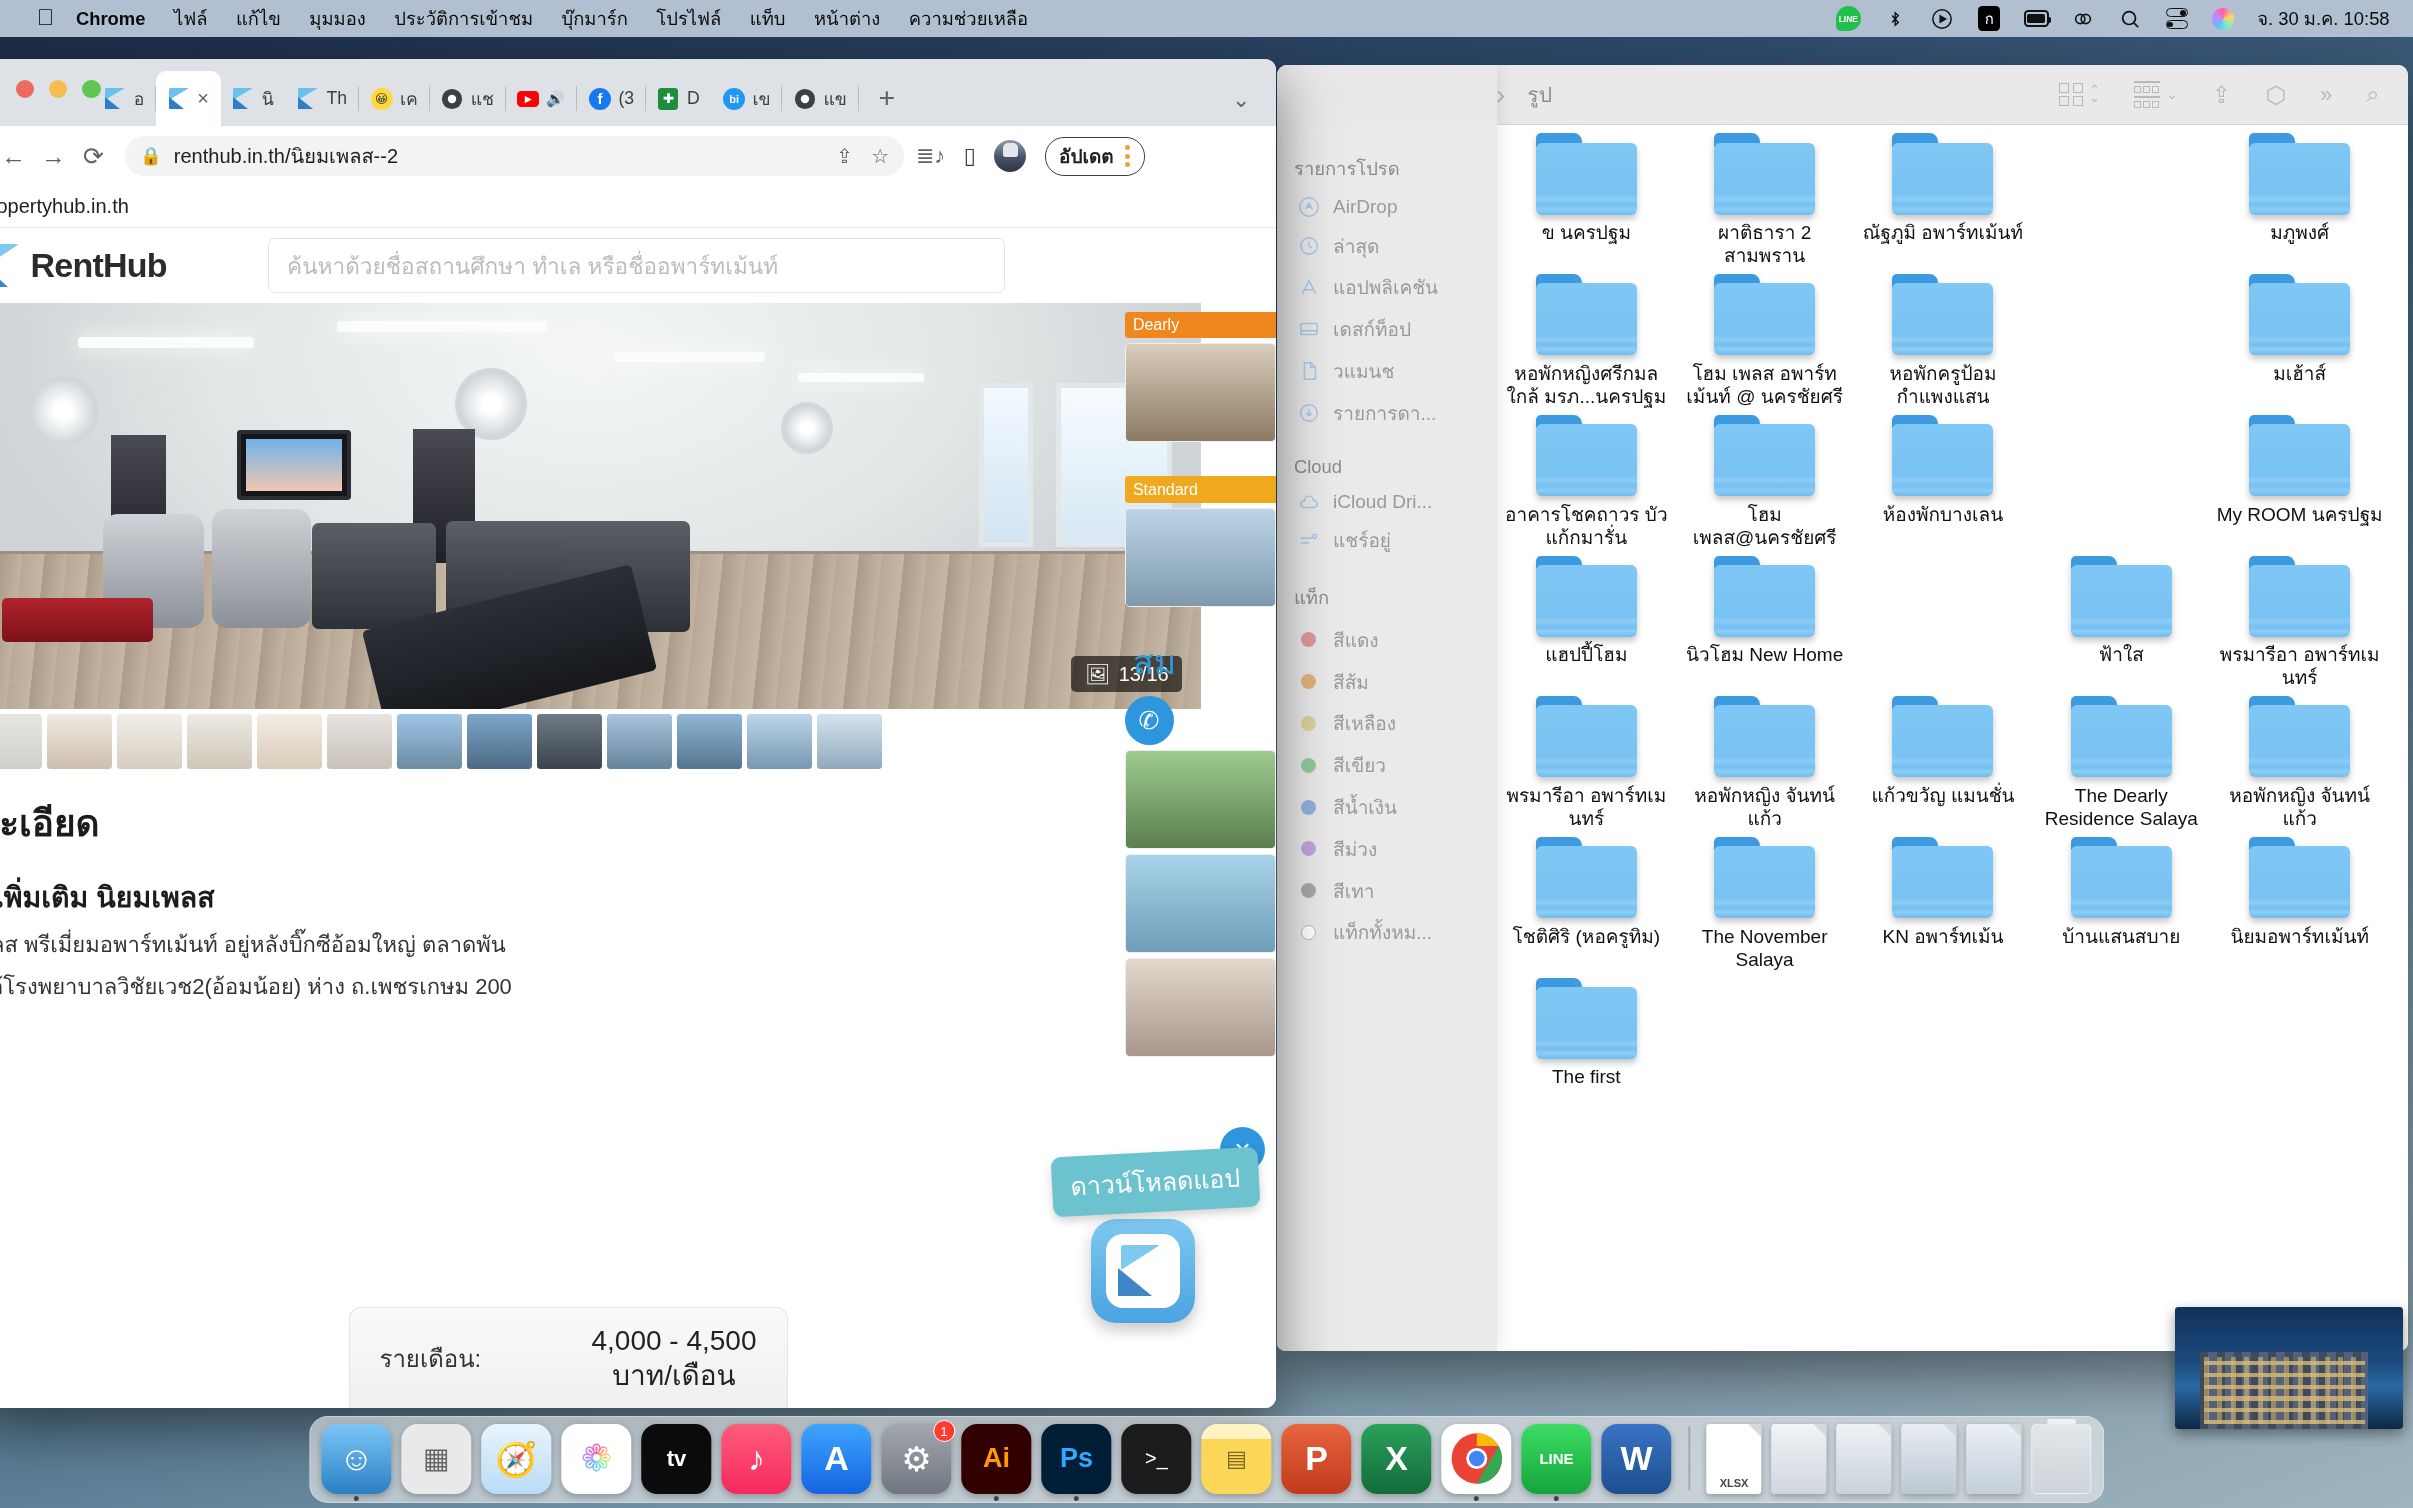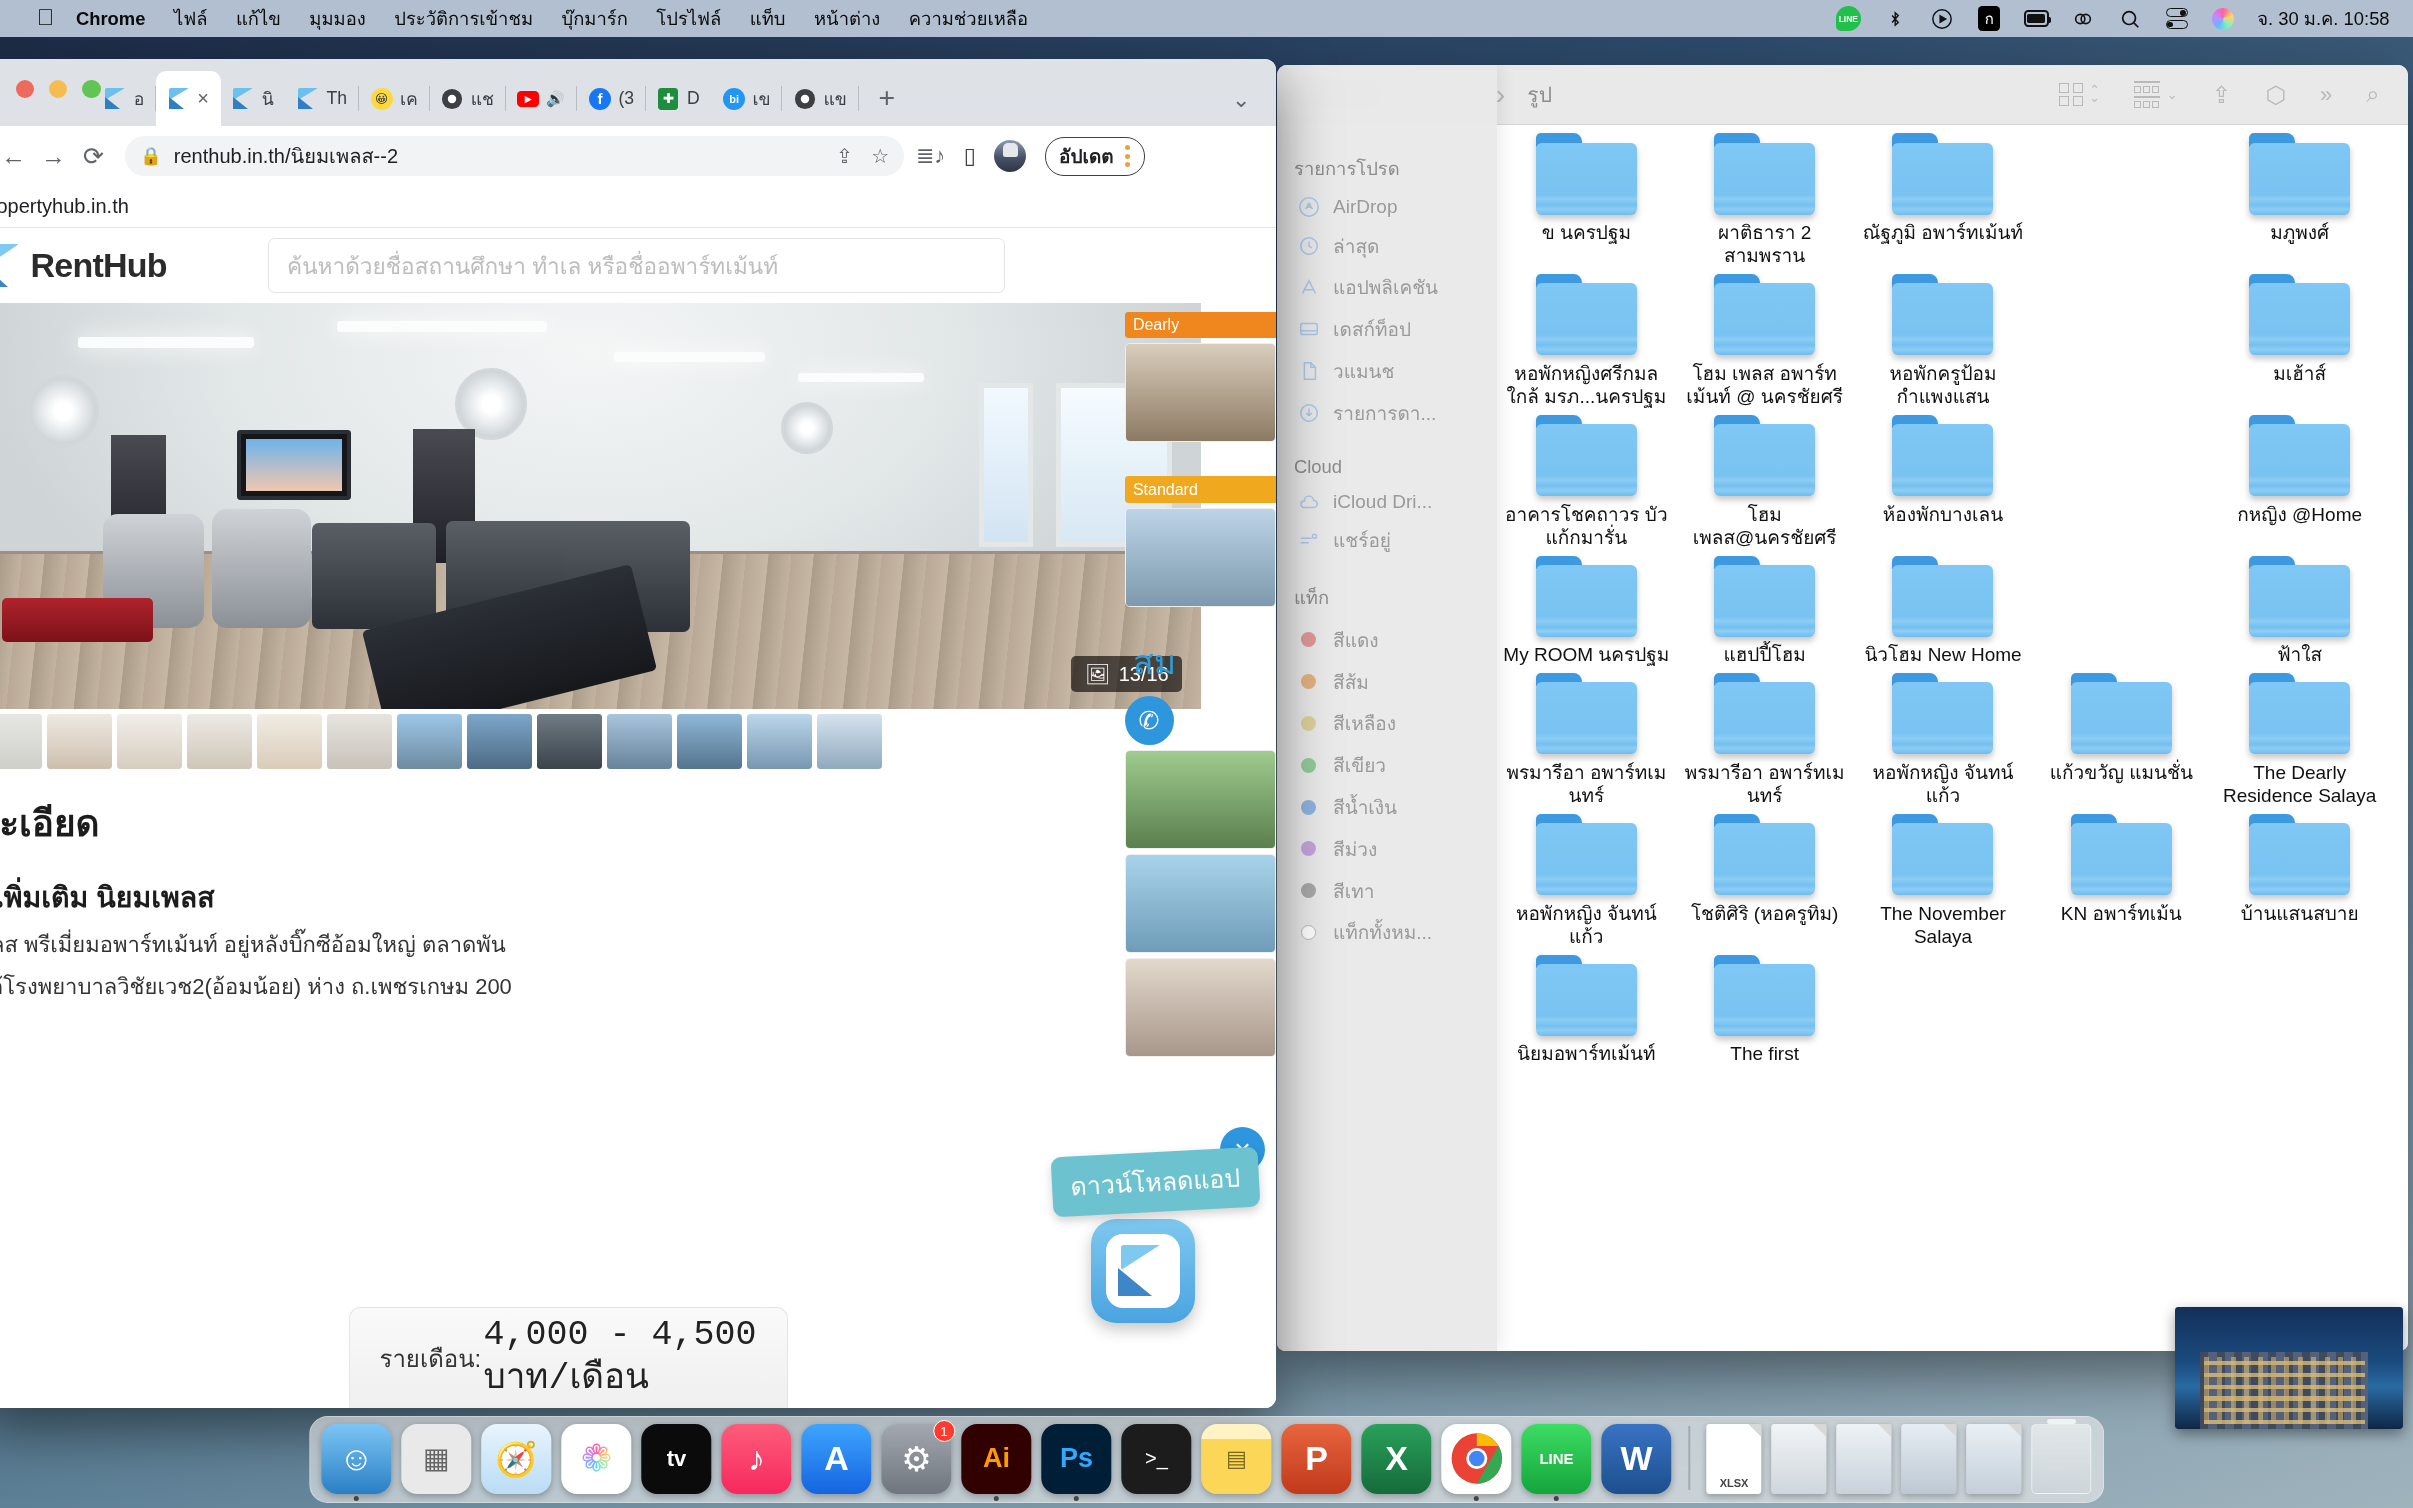--- a/index.html
+++ b/index.html
@@ -245,21 +245,21 @@
   .detail h3 { font-size: 28.5px; color: #1c1c1c; font-weight: bold; margin-top: 22px; }
   .detail p { font-size: 22px; color: #333; line-height: 1.5; margin-top: 8.4px; }
 
   .price-card {
     position: absolute; left: 372px; bottom: 0px; width: 439px; height: 101px;
     background: linear-gradient(#fafafa,#efefef); border-radius: 11.7px 11.7px 0 0;
     border: 0.8px solid #e4e4e4; border-bottom: none;
     display: flex; align-items: center; justify-content: space-between; padding: 0 30px;
   }
   .price-lbl { font-size: 24px; color: #333; }
-  .price-val { font-size: 35px; color: #222; text-align: left; line-height: 1.25; font-family: Liberation Mono, monospace; }
+  .price-val { font-size: 28px; color: #222; text-align: center; line-height: 1.25; }
 
   
   .rightcol { position:absolute; right: 0; top: 84px; width: 151px; }
   .badge-premium { background:#f0871e; color:#fff; font-size:16px; padding:4.2px 8.4px; border-radius:3.4px 0 0 3.4px; }
   .badge-standard { background:#f0a81e; color:#fff; font-size:16px; padding:4.2px 8.4px; border-radius:3.4px 0 0 3.4px; }
   .mini-card { background:#fff; border:0.8px solid #eee; border-radius:5px; overflow:hidden; margin-top:5px; }
   .mini-img { width:100%; height:97px; }
 
   
   .promo { position: absolute; left: 1052px; top: 1152px; z-index: 400; }
@@ -691,27 +691,20 @@
           </div>
         <div class="fitem">
             <div class="folder">
               <div class="tab"></div>
               <div class="body"></div>
             </div>
             <div class="fname">ห้องพักบางเลน</div>
           </div>
         <div class="fitem"></div>
 
-        <div class="fitem">
-            <div class="folder">
-              <div class="tab"></div>
-              <div class="body"></div>
-            </div>
-            <div class="fname">กหญิง @Home</div>
-          </div>
         <div class="fitem">
             <div class="folder">
               <div class="tab"></div>
               <div class="body"></div>
             </div>
             <div class="fname">My ROOM นครปฐม</div>
           </div>
         <div class="fitem">
             <div class="folder">
               <div class="tab"></div>

